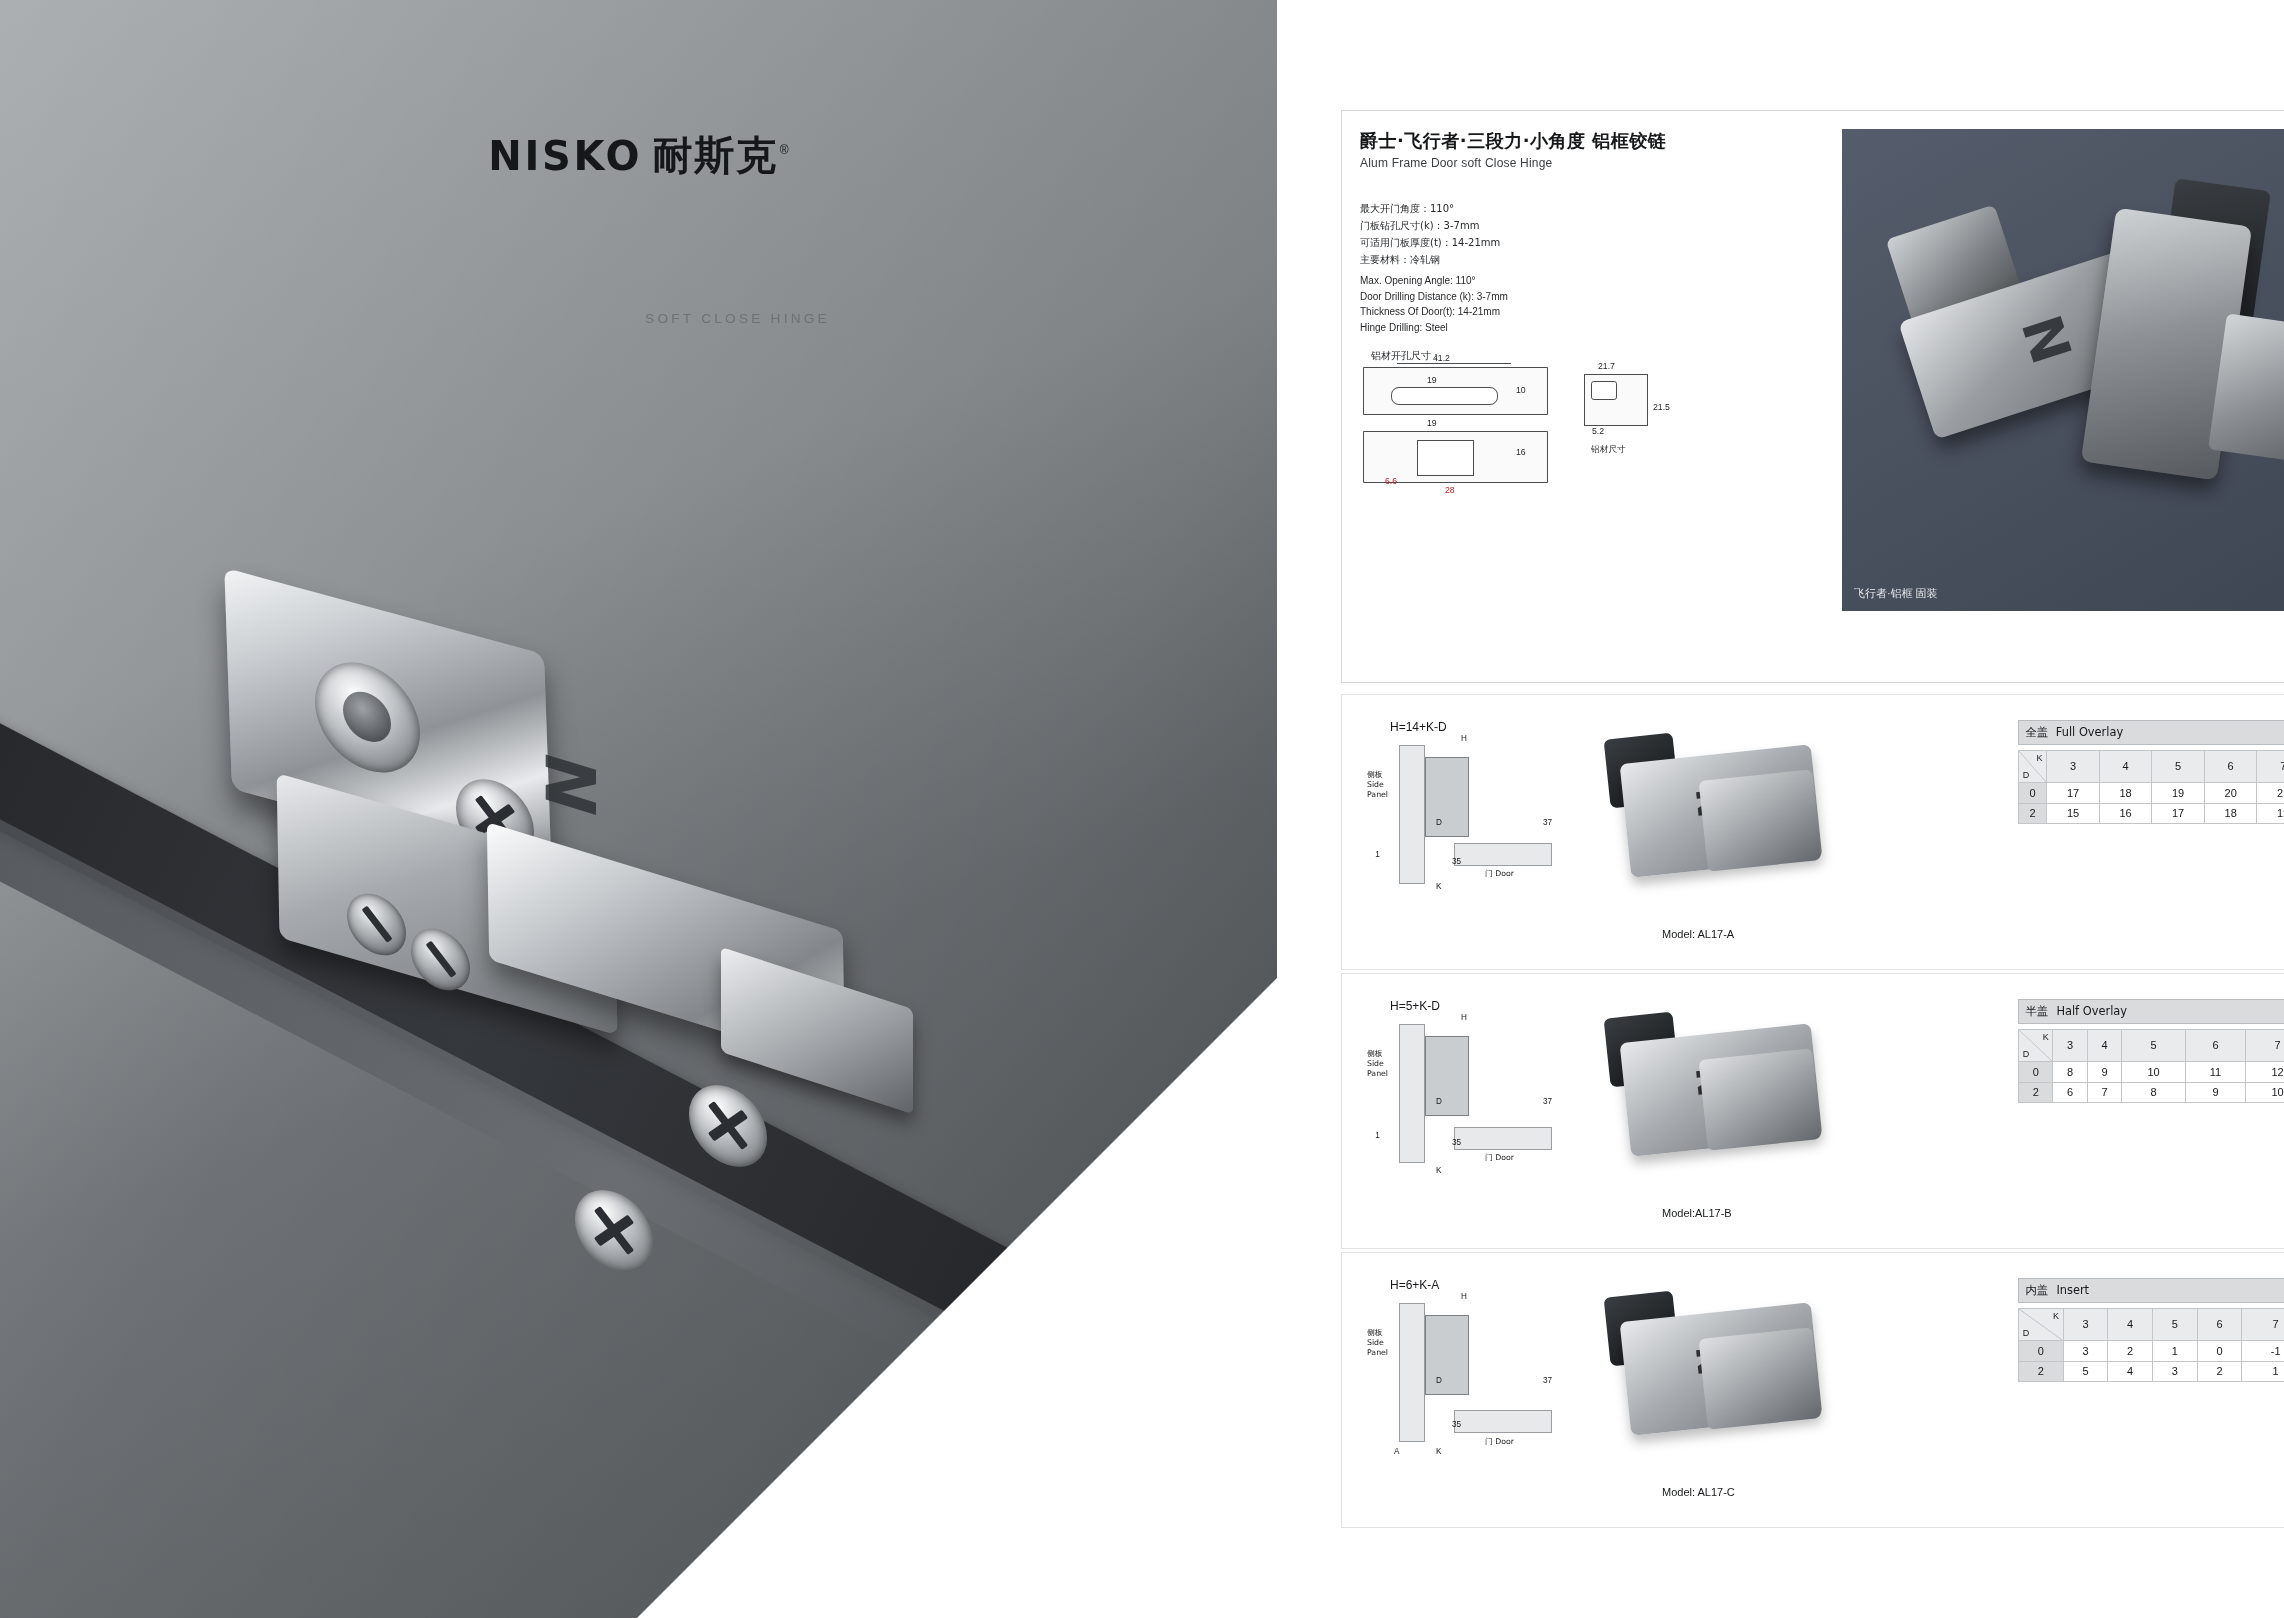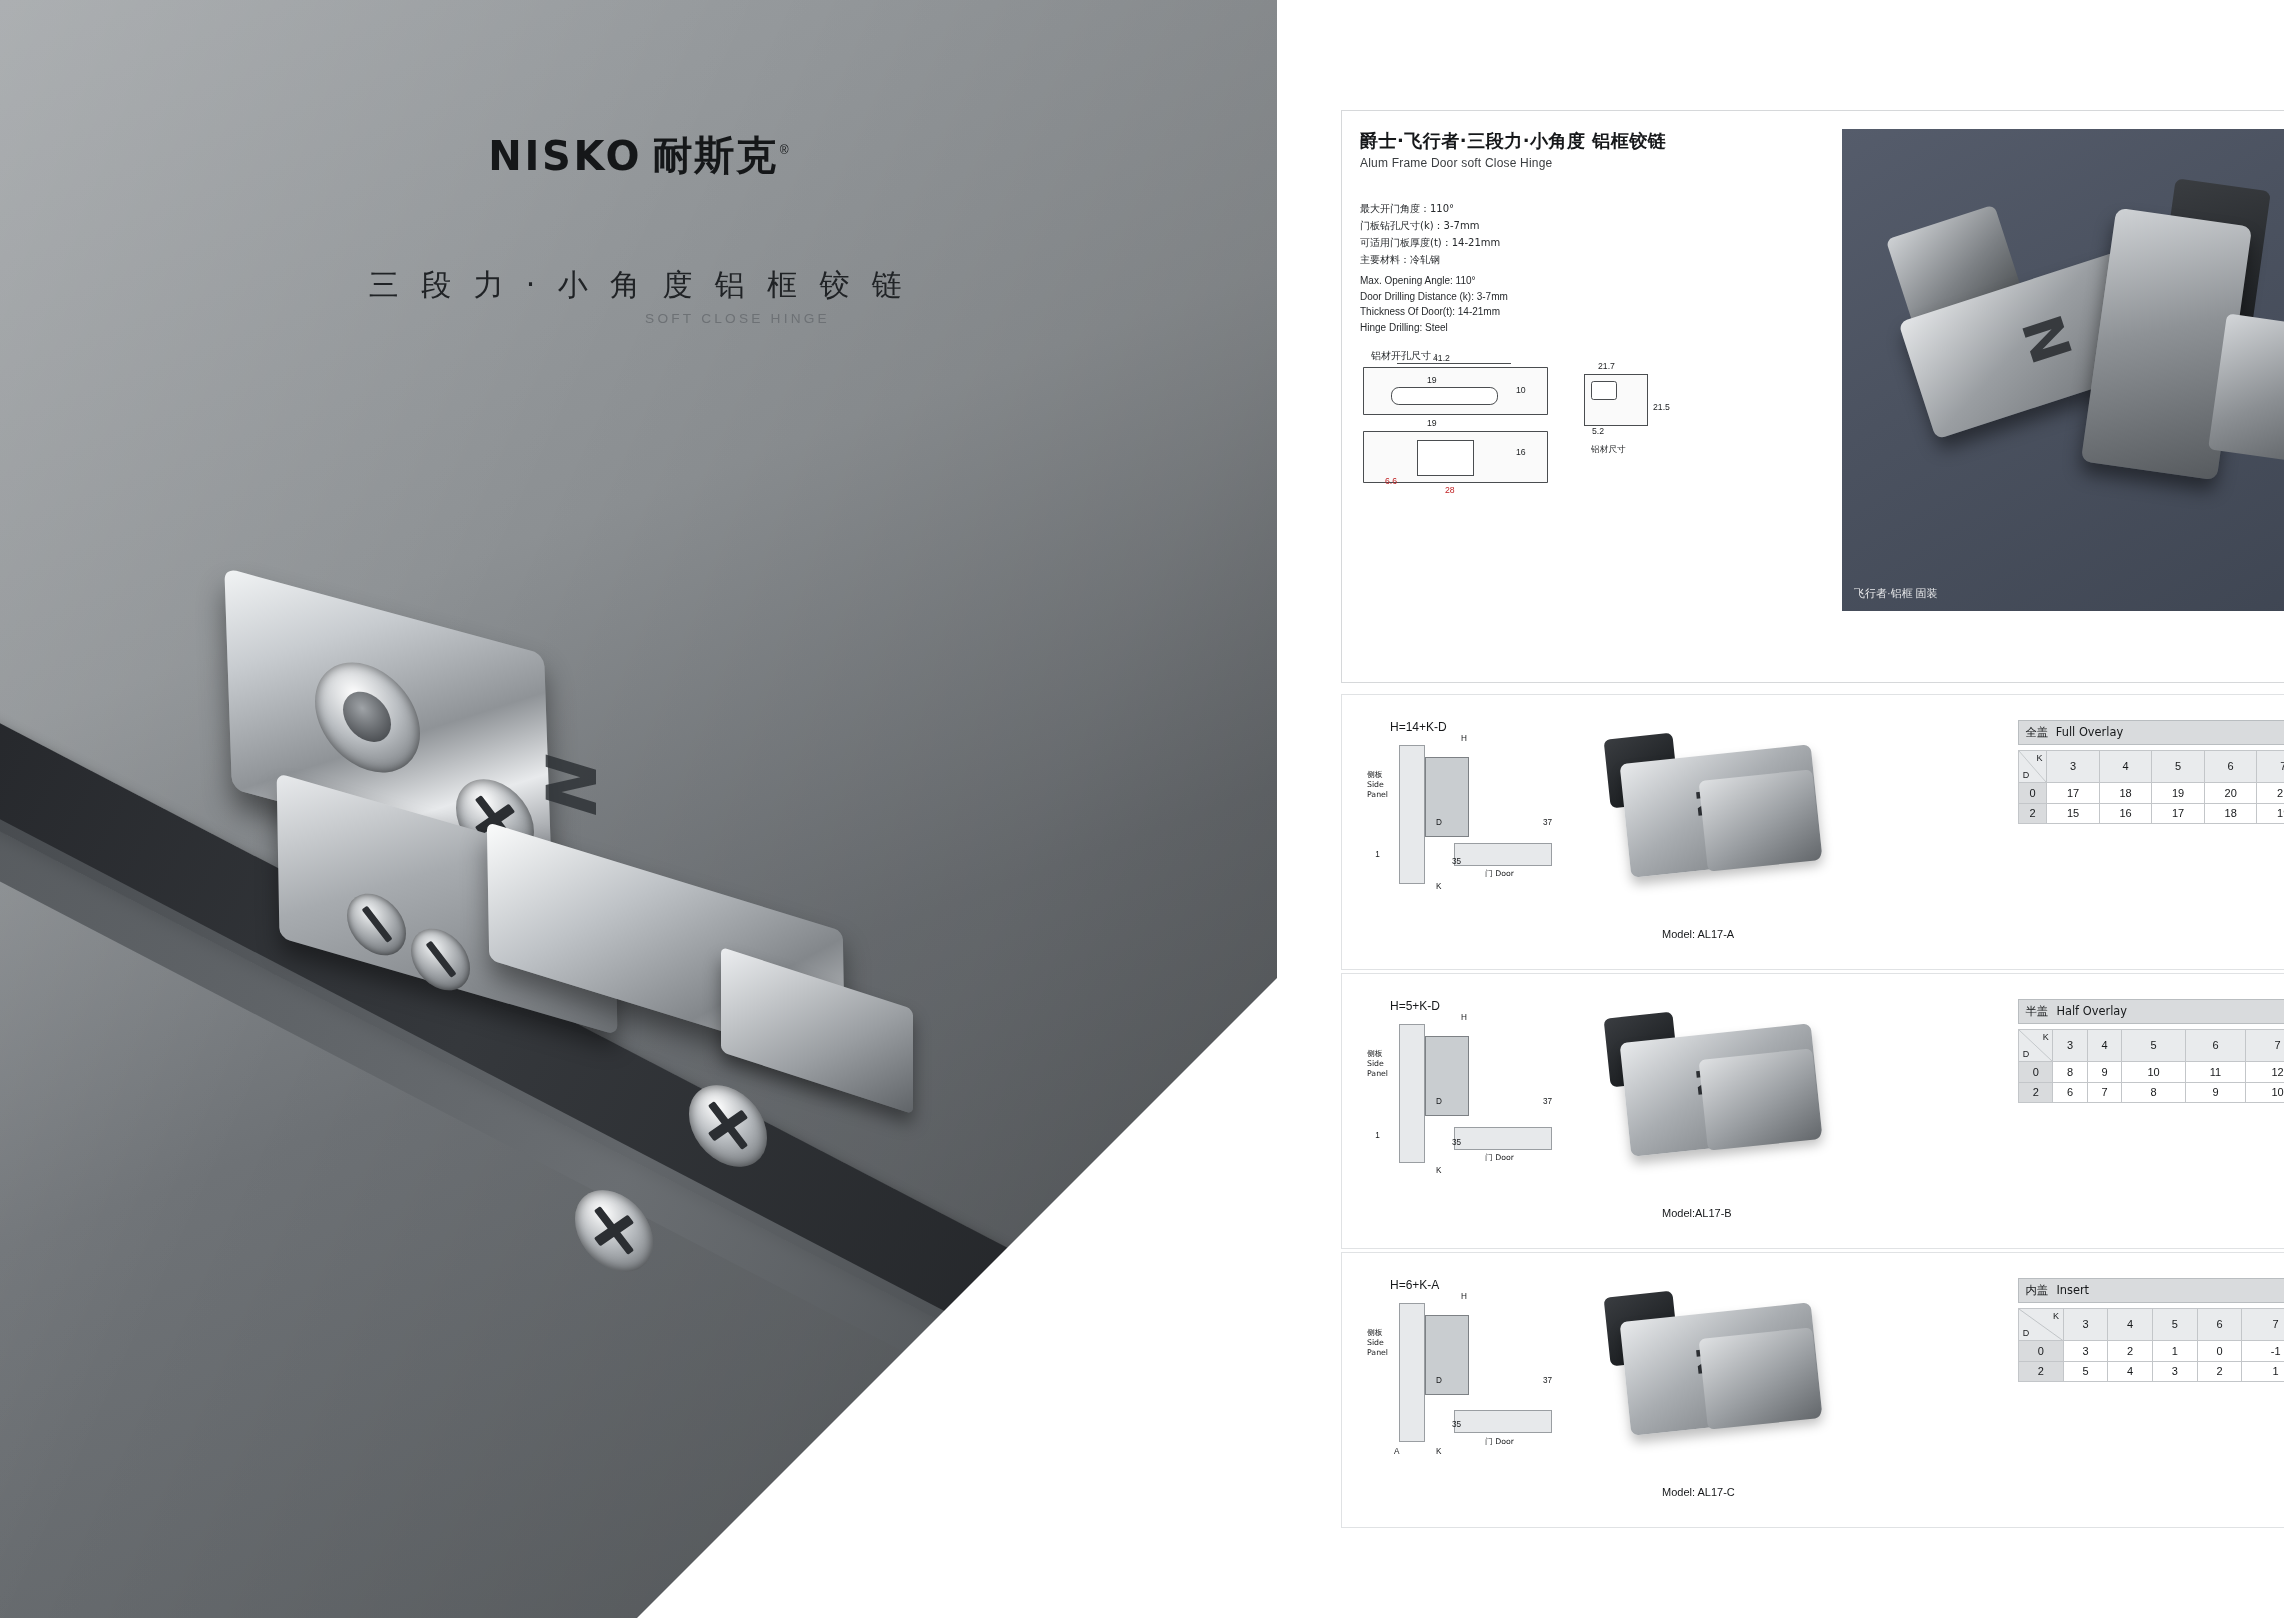--- a/index.html
+++ b/index.html
@@ -165,21 +165,20 @@
     <div class="wedge2"></div>
     <div class="wedge"></div>
 
     <div class="brand">
       <span class="brand-logo">
         <span class="latin">NISKO</span>
         <span class="cjk">耐斯克</span>
         <span class="reg">®</span>
       </span>
     </div>
-    <div class="title-cjk2">三 段 力 · 小 角 度 铝 框 铰 链</div>
     <div class="title-en">SOFT CLOSE HINGE</div>
 
     <div class="hinge">
       <div class="h-cup"></div>
       <div class="h-cup-ring"></div>
       <div class="h-mark">N</div>
       <div class="h-bigscrew bs1"></div>
       <div class="h-plate"></div>
       <div class="h-screw s1"></div>
       <div class="h-screw s2"></div>

